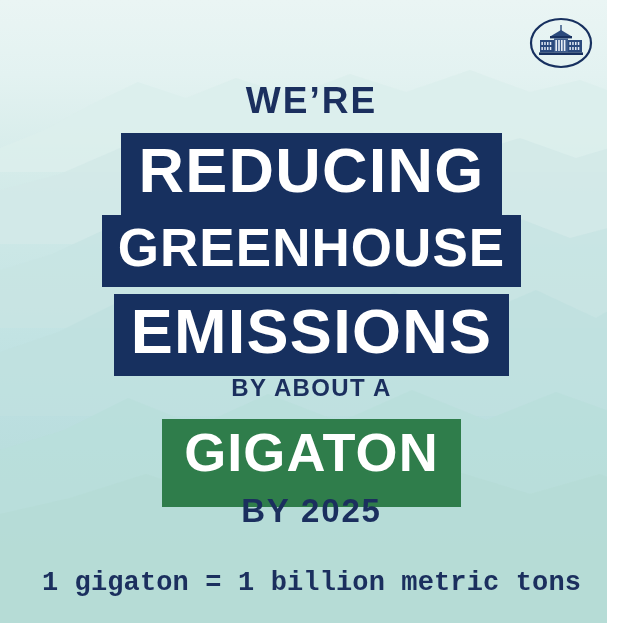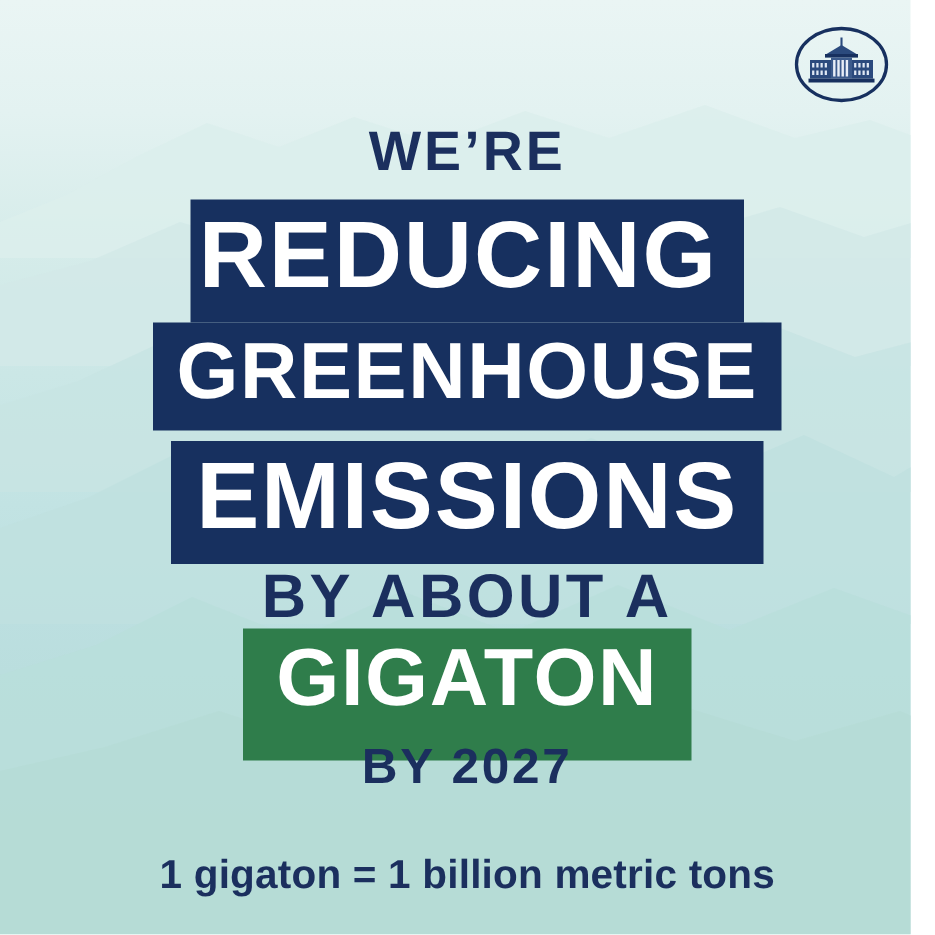--- a/index.html
+++ b/index.html
@@ -72,38 +72,38 @@
     color: #ffffff;
     font-weight: 700;
     letter-spacing: 0.02em;
   }
   .boxed.navy { background: #17305f; }
   .boxed.green { background: #2f7d4b; }
 
   
   #line-were       { top: 80px;  font-size: 37px; }
   #line-reducing   { top: 133px; }
-  #line-reducing .boxed { font-size: 63px; padding: 6px 17px 13px 5px; line-height: 1; }
+  #line-reducing .boxed { font-size: 63px; padding: 6px 17px 13px 17px; line-height: 1; }
 
   #line-greenhouse { top: 215px; }
   #line-greenhouse .boxed { font-size: 53px; padding: 6px 16px 13px 16px; line-height: 1; }
 
   #line-emissions  { top: 294px; }
   #line-emissions .boxed { font-size: 63px; padding: 6px 17px 13px 17px; line-height: 1; }
 
-  #line-byabout    { top: 374px; font-size: 41px; }
+  #line-byabout    { top: 374px; font-size: 24px; }
 
   #line-gigaton    { top: 419px; }
   #line-gigaton .boxed { font-size: 54px; padding: 6px 22px 28px 22px; line-height: 1; }
 
   #line-by2030     { top: 492px; font-size: 33px; }
 
   #line-footnote {
     top: 568px;
-    font-family: Liberation Sans, sans-serif;
+    font-family: Liberation Mono, monospace;
     font-weight: 700;
     font-size: 27px;
     color: #1b2f5e;
     letter-spacing: 0.005em;
   }
 </style>
 </head>
 <body>
 
 <div id="poster">
@@ -203,20 +203,20 @@
 
     <div class="line" id="line-byabout">
       <span class="plain">BY ABOUT A</span>
     </div>
 
     <div class="line" id="line-gigaton">
       <span class="boxed green">GIGATON</span>
     </div>
 
     <div class="line" id="line-by2030">
-      <span class="plain">BY 2027</span>
+      <span class="plain">BY 2025</span>
     </div>
 
     <div class="line" id="line-footnote">1 gigaton = 1 billion metric tons</div>
 
   </div>
 
 </div>
 
 </body></html>

